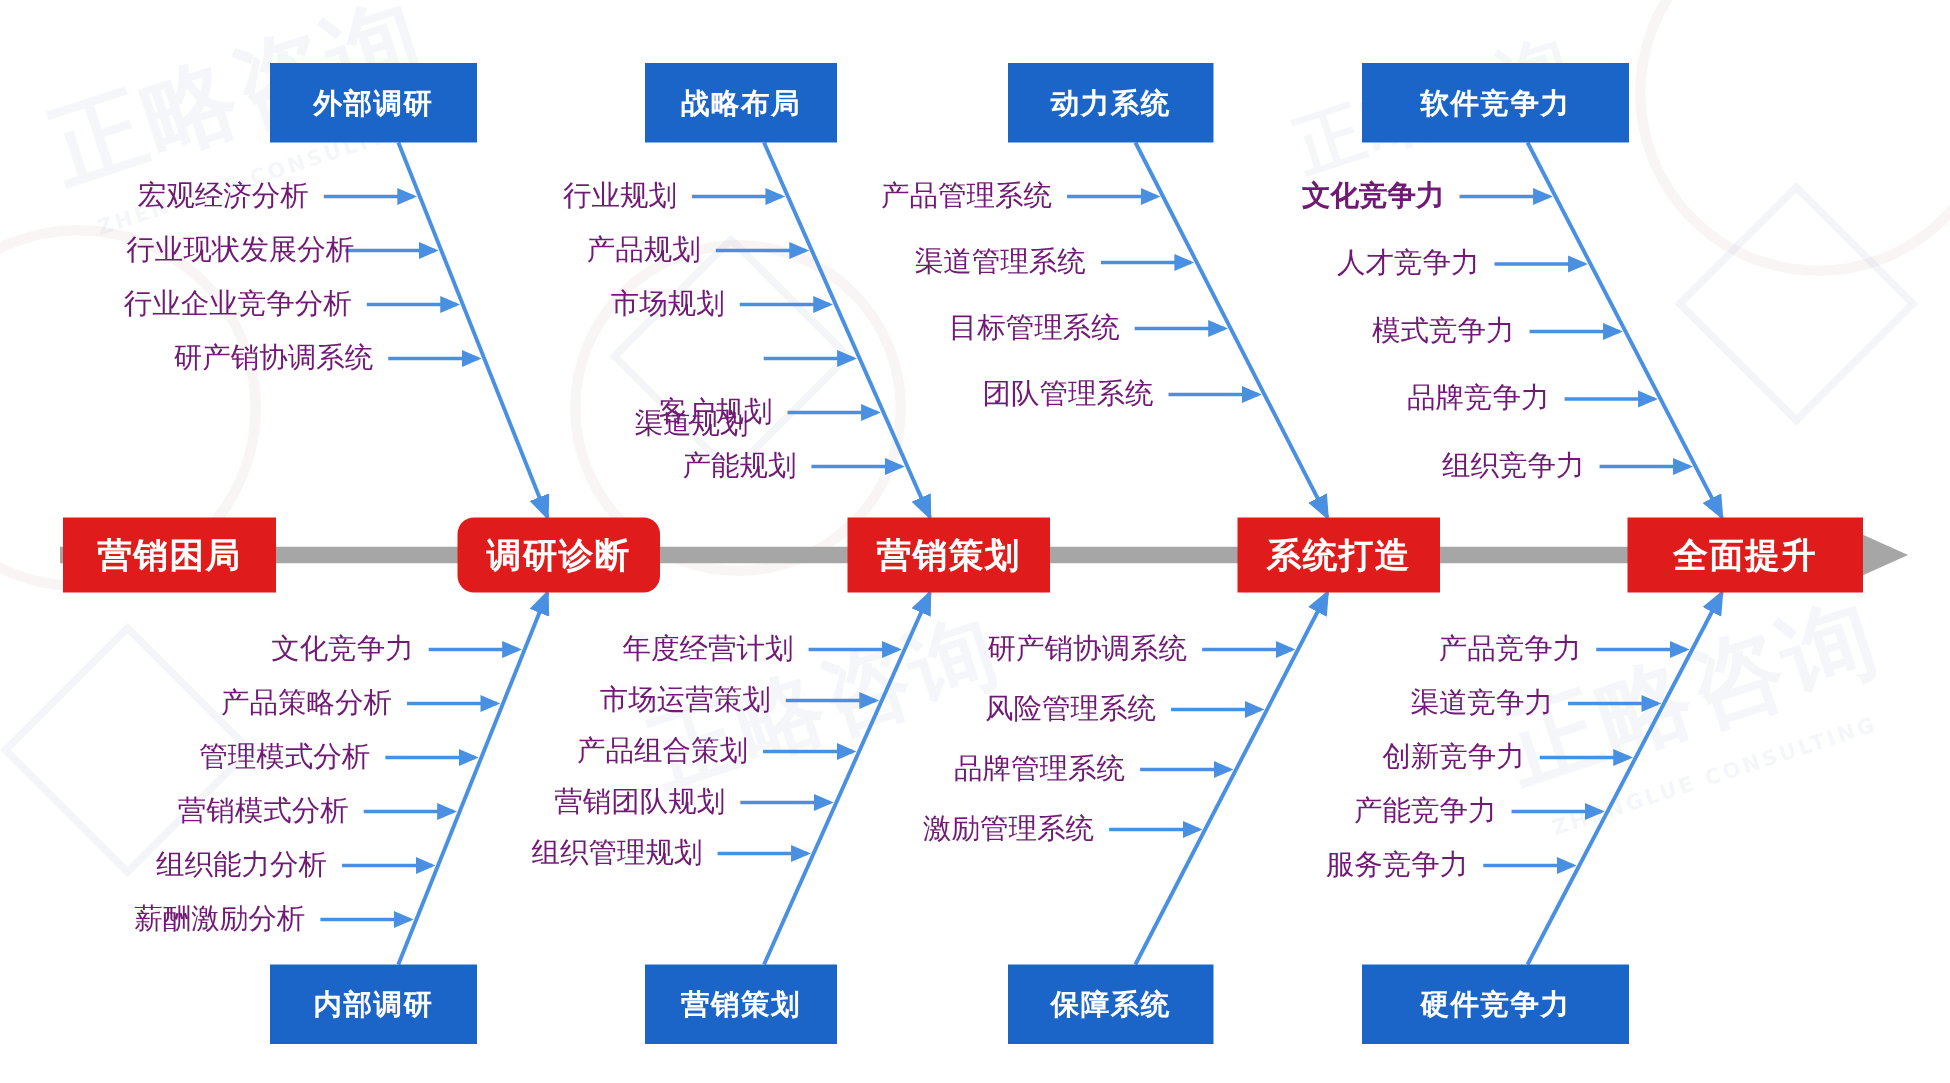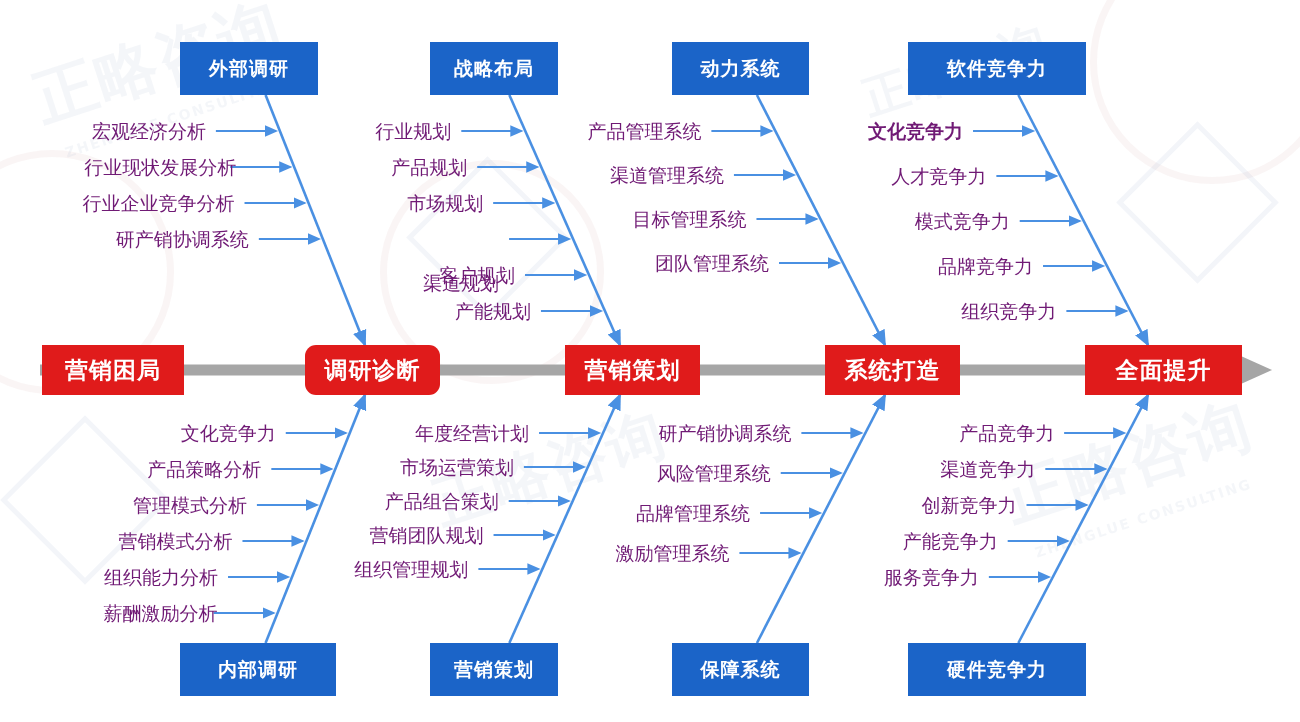--- a/index.html
+++ b/index.html
@@ -133,21 +133,21 @@
       </div>
       <div class="cause-box" style="left: 430px; top: 42px; width: 128px; height: 53px;">
         <span>战略布局</span>
       </div>
       <div class="cause-box" style="left: 672px; top: 42px; width: 137px; height: 53px;">
         <span>动力系统</span>
       </div>
       <div class="cause-box" style="left: 908px; top: 42px; width: 178px; height: 53px; justify-content: center;">
         <span>软件竞争力</span>
       </div>
-      <div class="cause-box" style="left: 180px; top: 643px; width: 156px; height: 53px;">
+      <div class="cause-box" style="left: 180px; top: 643px; width: 138px; height: 53px;">
         <span>内部调研</span>
       </div>
       <div class="cause-box" style="left: 430px; top: 643px; width: 128px; height: 53px;">
         <span>营销策划</span>
       </div>
       <div class="cause-box" style="left: 672px; top: 643px; width: 137px; height: 53px;">
         <span>保障系统</span>
       </div>
       <div class="cause-box" style="left: 908px; top: 643px; width: 178px; height: 53px;">
         <span>硬件竞争力</span>
@@ -171,21 +171,21 @@
       <div class="bone-label r" style="left: 0px; width: 963.028px; top: 131px; font-weight: bold;">文化竞争力</div>
       <div class="bone-label r" style="left: 0px; width: 986.363px; top: 176px;">人才竞争力</div>
       <div class="bone-label r" style="left: 0px; width: 1009.7px; top: 221px;">模式竞争力</div>
       <div class="bone-label r" style="left: 0px; width: 1033.03px; top: 266px;">品牌竞争力</div>
       <div class="bone-label r" style="left: 0px; width: 1056.37px; top: 311px;">组织竞争力</div>
       <div class="bone-label r" style="left: 0px; width: 275.763px; top: 433px;">文化竞争力</div>
       <div class="bone-label r" style="left: 0px; width: 261.328px; top: 469px;">产品策略分析</div>
       <div class="bone-label r" style="left: 0px; width: 246.894px; top: 505px;">管理模式分析</div>
       <div class="bone-label r" style="left: 0px; width: 232.459px; top: 541px;">营销模式分析</div>
       <div class="bone-label r" style="left: 0px; width: 218.024px; top: 577px;">组织能力分析</div>
-      <div class="bone-label r" style="left: 0px; width: 203.589px; top: 613px; padding-left: 14px;">薪酬激励分析</div>
+      <div class="bone-label r" style="left: 0px; width: 203.589px; top: 613px;">薪酬激励分析</div>
       <div class="bone-label r" style="left: 0px; width: 529.047px; top: 433px;">年度经营计划</div>
       <div class="bone-label r" style="left: 0px; width: 513.879px; top: 467px;">市场运营策划</div>
       <div class="bone-label r" style="left: 0px; width: 498.71px; top: 501px;">产品组合策划</div>
       <div class="bone-label r" style="left: 0px; width: 483.542px; top: 535px;">营销团队规划</div>
       <div class="bone-label r" style="left: 0px; width: 468.374px; top: 569px;">组织管理规划</div>
       <div class="bone-label r" style="left: 0px; width: 791.378px; top: 433px;">研产销协调系统</div>
       <div class="bone-label r" style="left: 0px; width: 770.723px; top: 473px;">风险管理系统</div>
       <div class="bone-label r" style="left: 0px; width: 750.068px; top: 513px;">品牌管理系统</div>
       <div class="bone-label r" style="left: 0px; width: 729.413px; top: 553px;">激励管理系统</div>
       <div class="bone-label r" style="left: 0px; width: 1054.14px; top: 433px;">产品竞争力</div>

